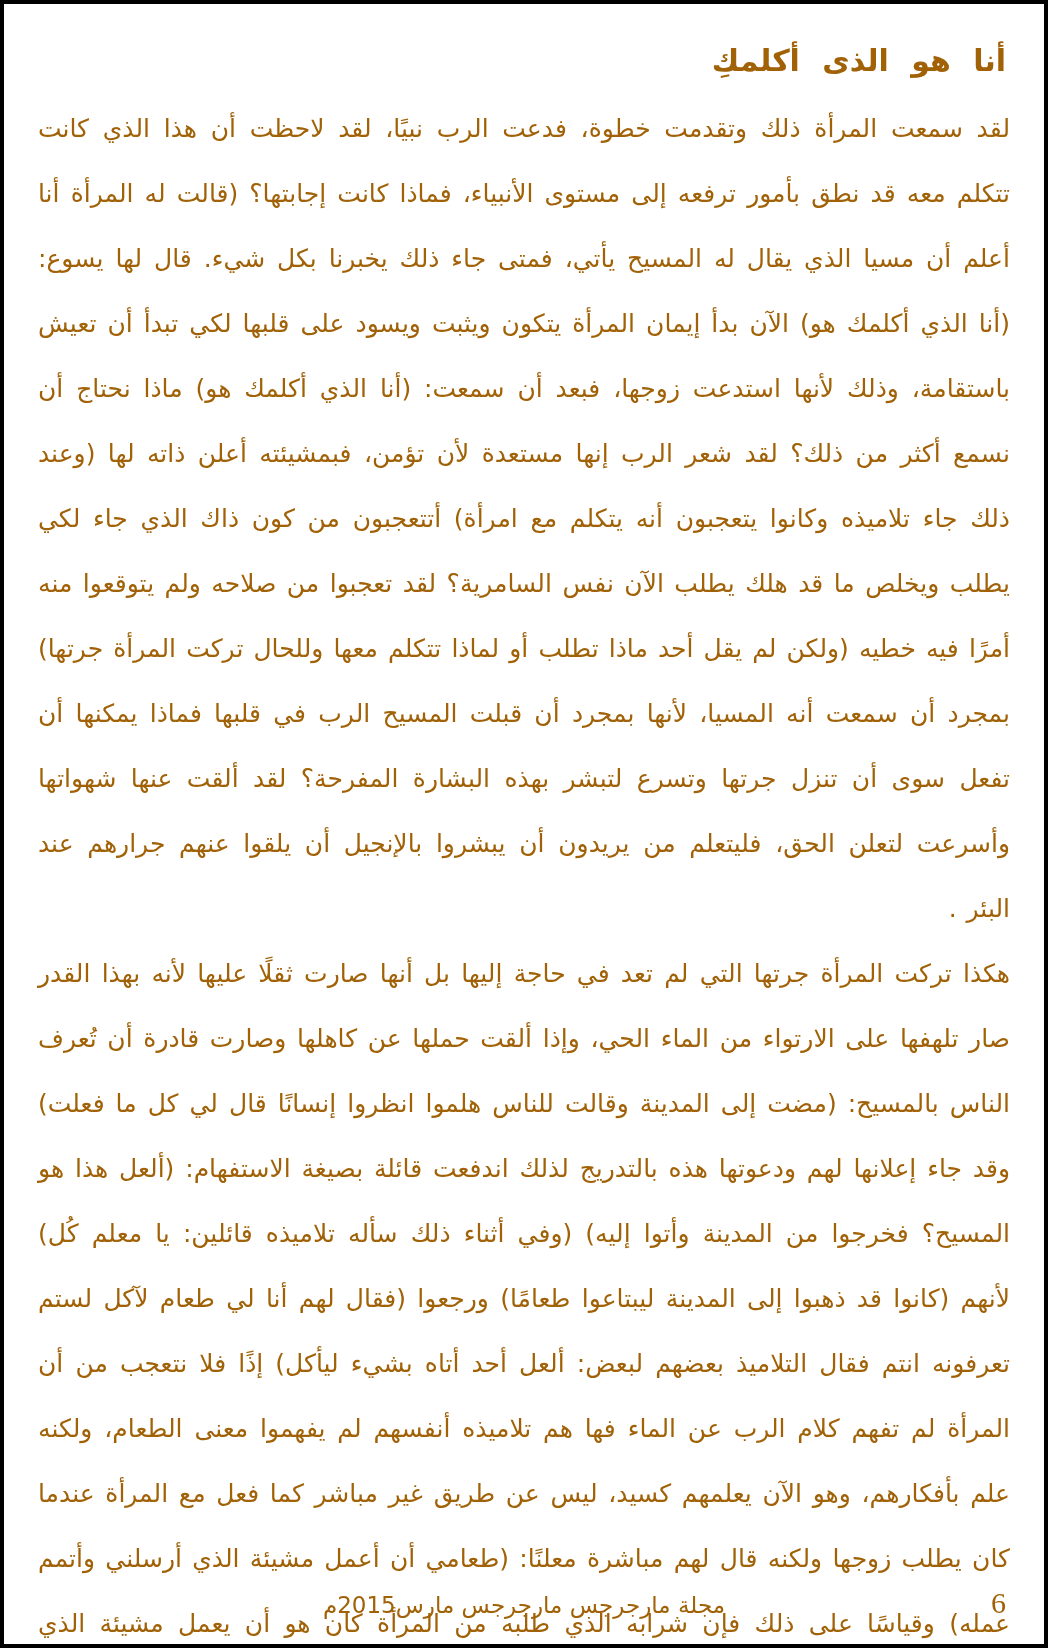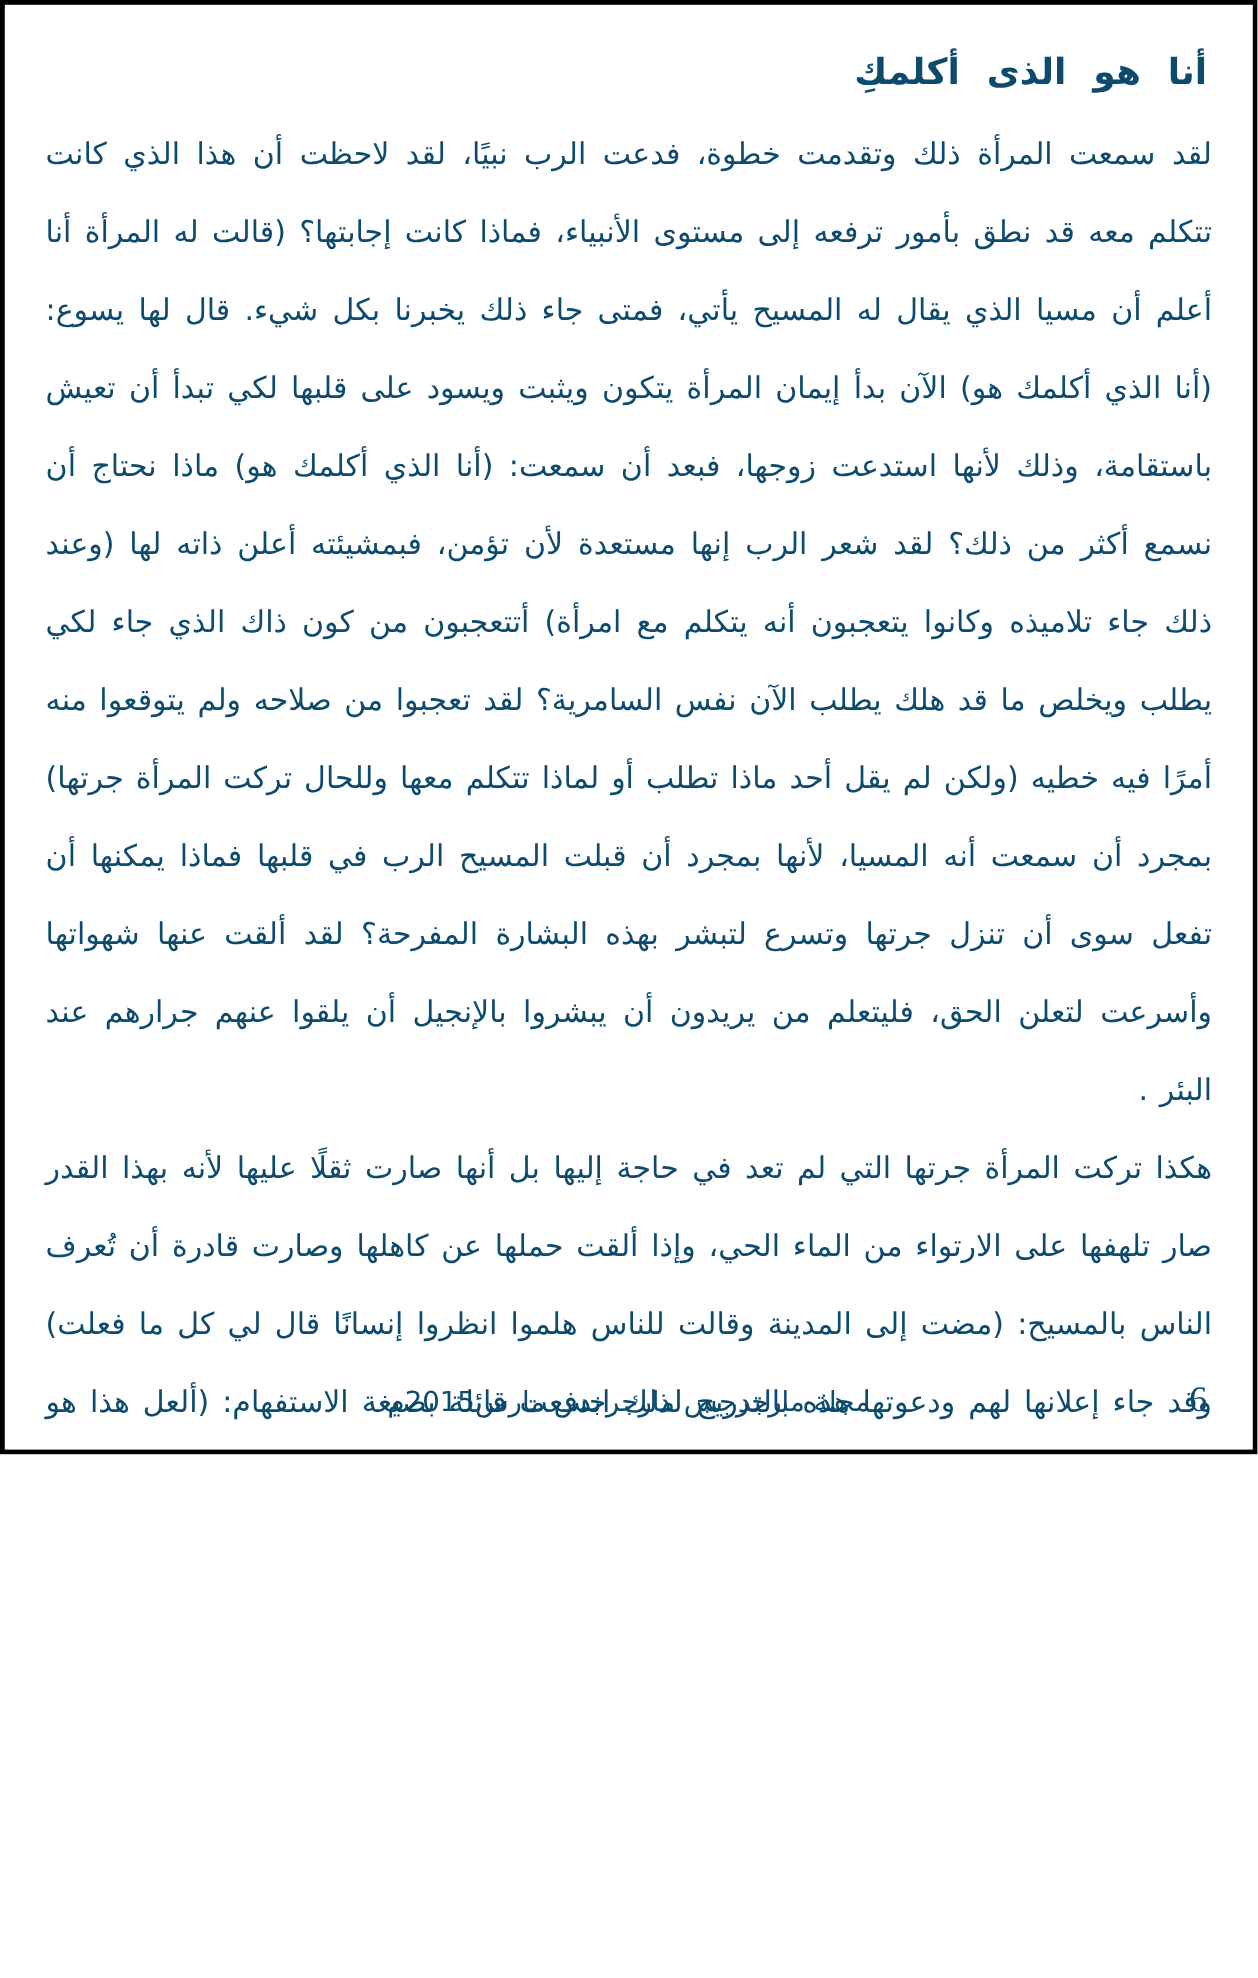--- a/index.html
+++ b/index.html
@@ -3,27 +3,27 @@
 <meta charset="utf-8">
 <style>
   html, body {
     margin: 0;
     padding: 0;
     background: #ffffff;
   }
   .page {
     position: relative;
     width: 1048px;
-    height: 1212px;
+    height: 1648px;
     box-sizing: border-box;
     background: #ffffff;
     border: 4px solid #000000;
     direction: rtl;
     font-family: "DejaVu Sans", sans-serif;
-    color: #0c4a6e;
+    color: #a16207;
     overflow: hidden;
   }
   .content {
     padding: 36px 34px 0 34px;
   }
   .article-title {
     margin: 0 4px 14px 0;
     font-size: 30px;
     font-weight: bold;
     text-align: right;

